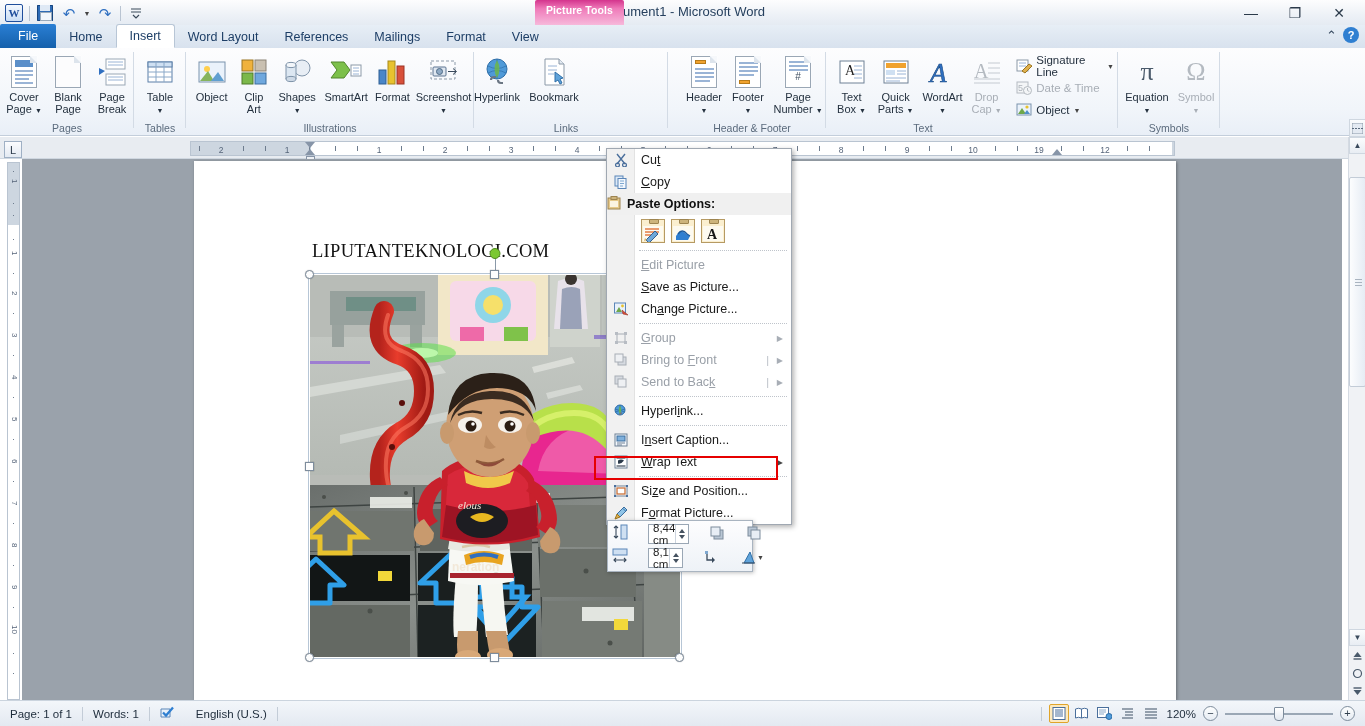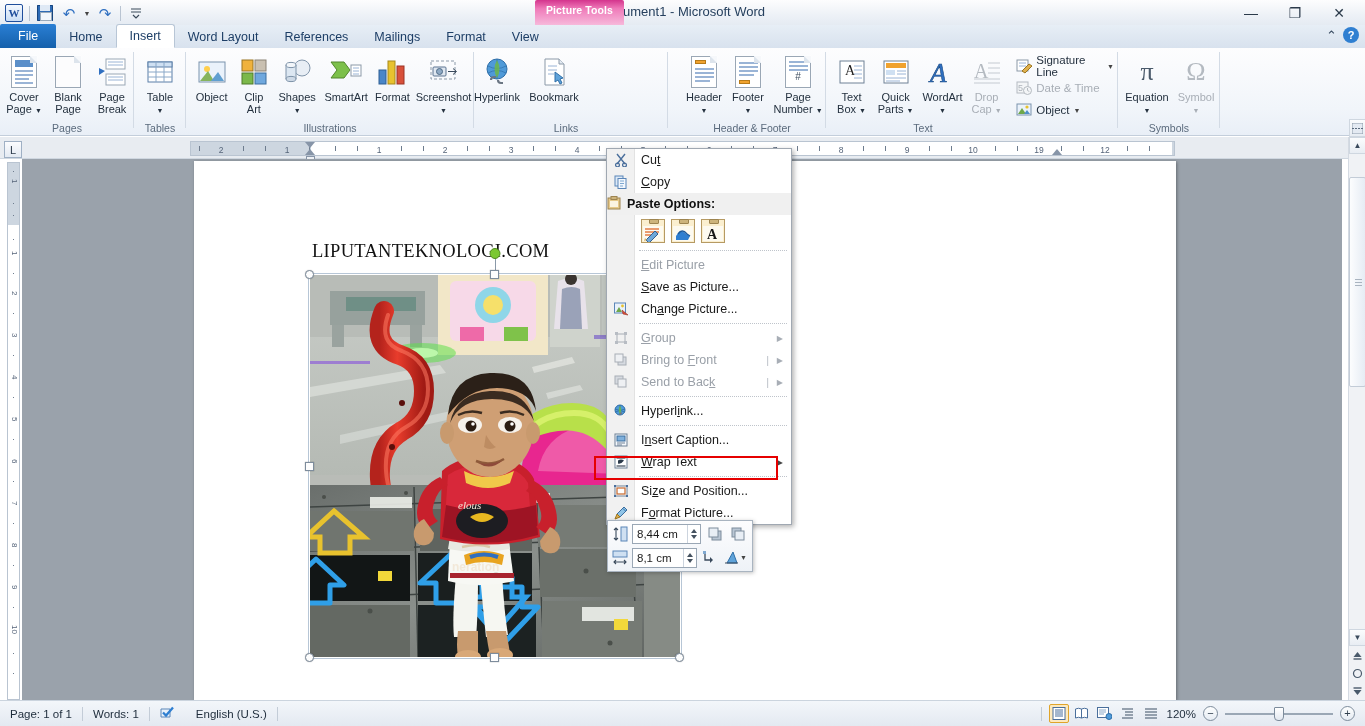--- a/index.html
+++ b/index.html
@@ -194,21 +194,21 @@
     border:2px solid #e60000;z-index:70;pointer-events:none;
   }
 
   
   .minibar{
     position:absolute;left:607px;top:520px;width:146px;height:52px;
     background:linear-gradient(#fdfdfe,#eef2f7);
     border:1px solid #a9b4c0; box-shadow:1px 1px 4px rgba(0,0,0,.25);
     z-index:65; display:flex; flex-direction:column; padding:3px 4px; gap:3px;
   }
-  .mbrow{display:flex;align-items:center;gap:4px;height:21px;}
+  .mbrow{display:flex;align-items:flex-start;gap:20px;height:21px;}
   .spin{
     display:flex;align-items:center;width:72px;height:20px;
     background:#fff;border:1px solid #9aa7b5;
   }
   .spin .v{flex:1;font-size:11.5px;color:#1c1c1c;padding-left:4px;}
   .spin .arrows{width:13px;height:18px;display:flex;flex-direction:column;align-items:center;justify-content:center;gap:2px;border-left:1px solid #ccd4de;}
   .spin .arrows i{display:block;width:0;height:0;border-left:3px solid transparent;border-right:3px solid transparent;}
   .spin .arrows i.u{border-bottom:4px solid #44515f;}
   .spin .arrows i.d{border-top:4px solid #44515f;}
   .mbbtn{width:20px;height:19px;display:flex;align-items:center;justify-content:center;border:1px solid transparent;border-radius:2px;cursor:default;}

